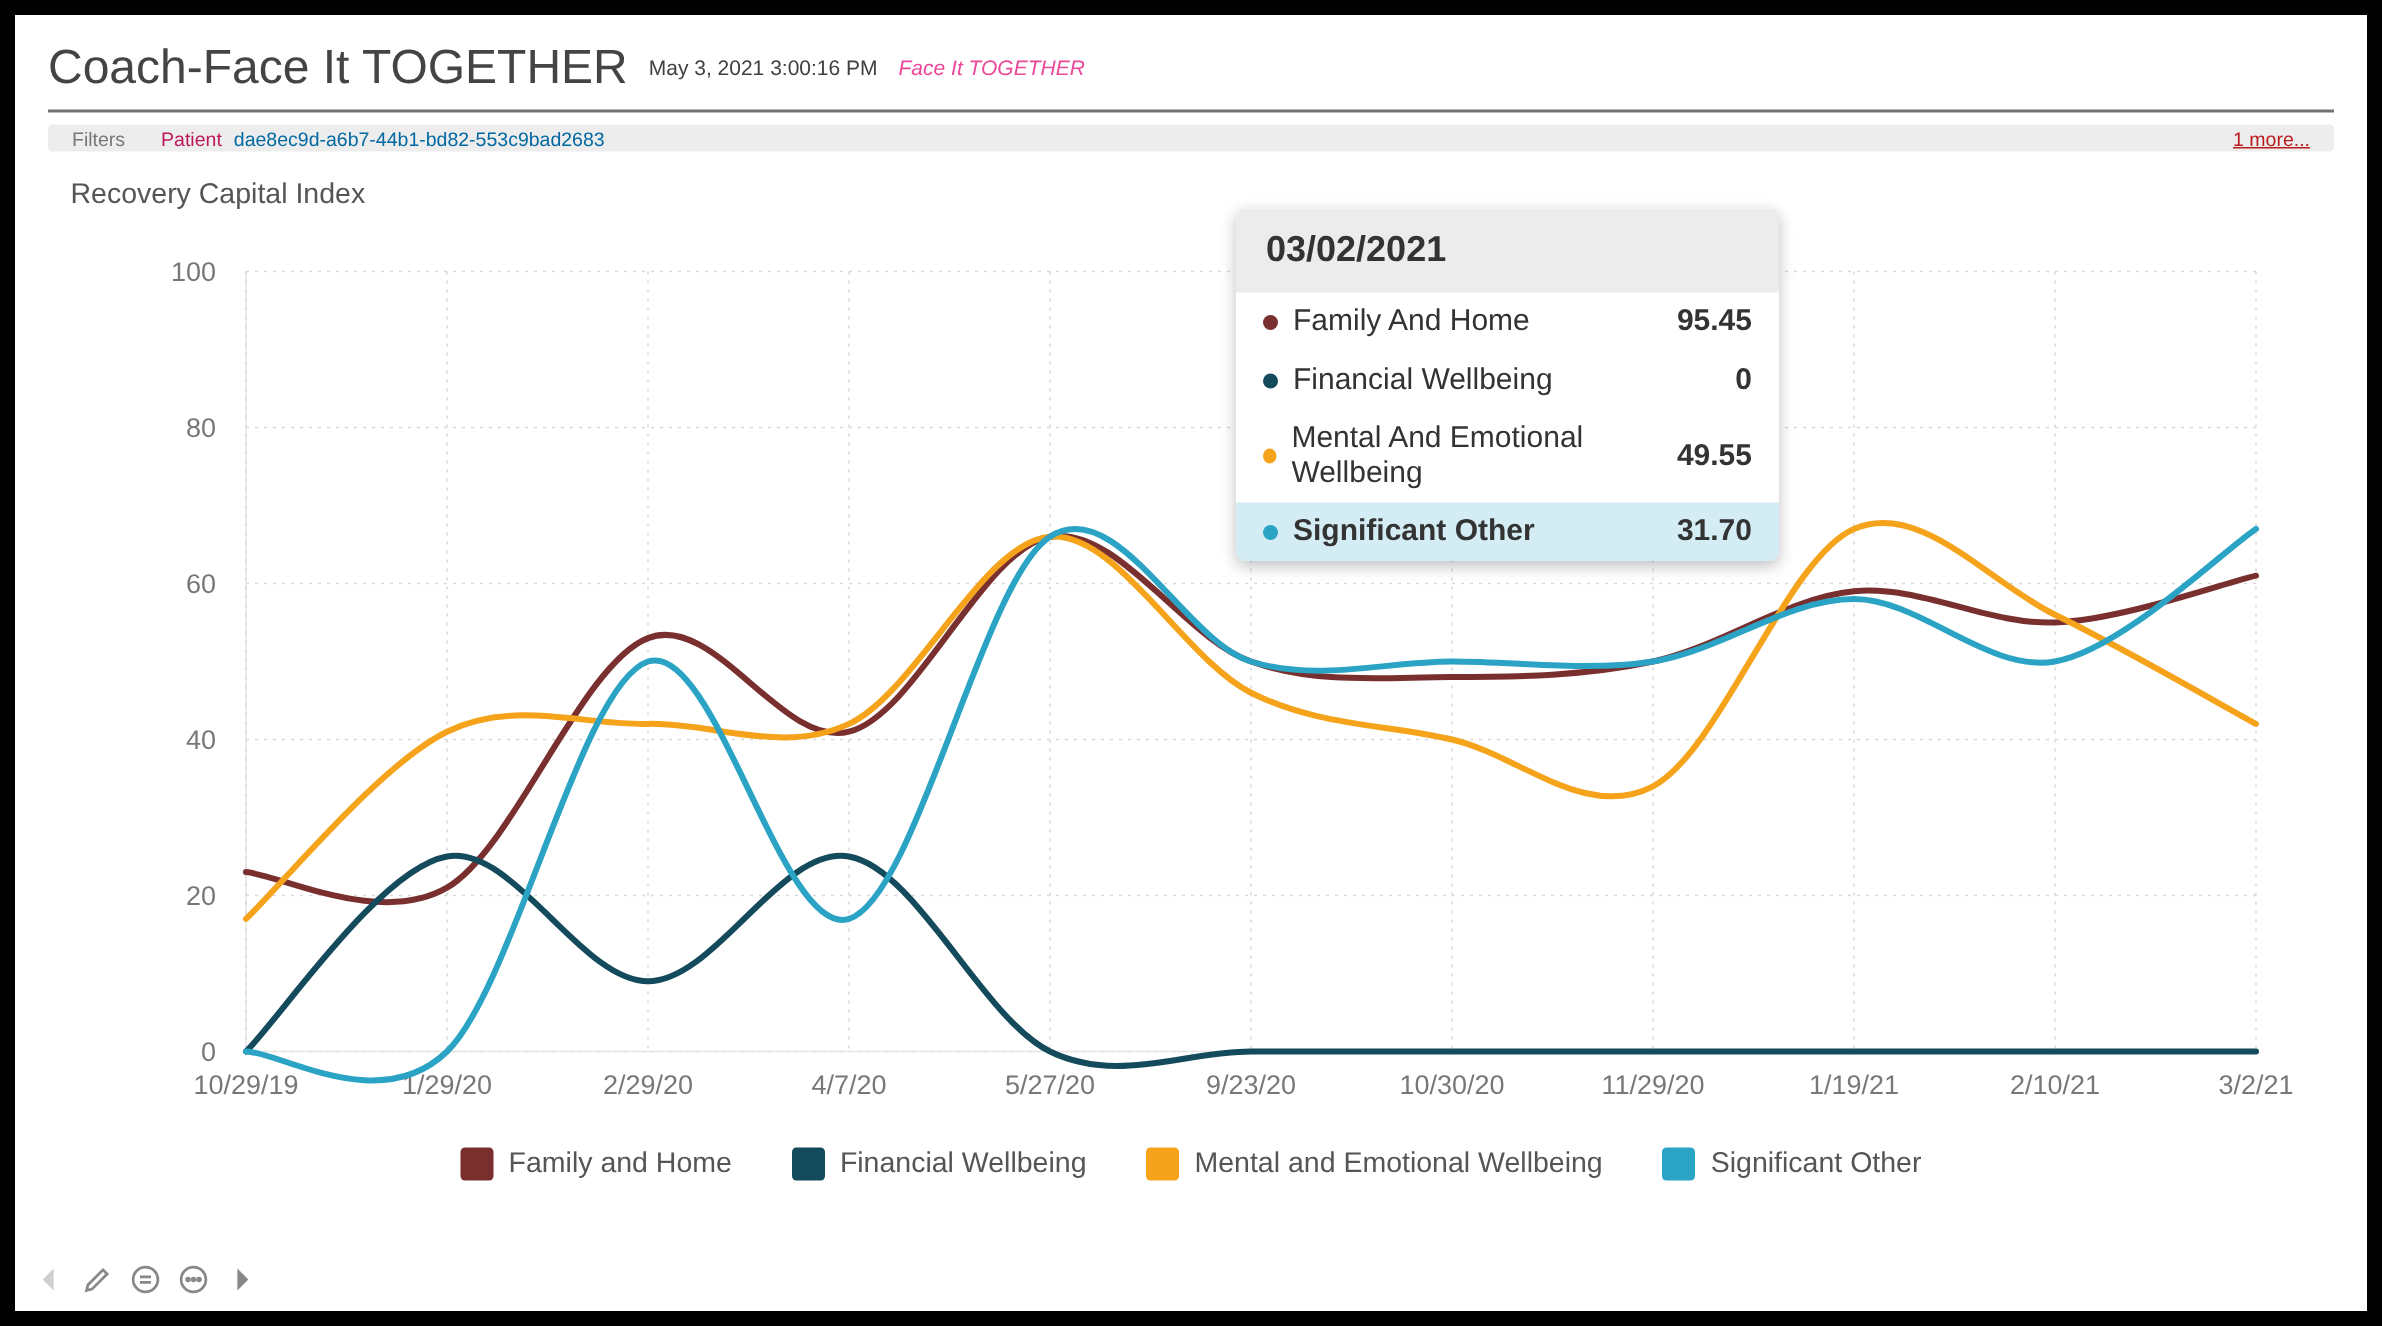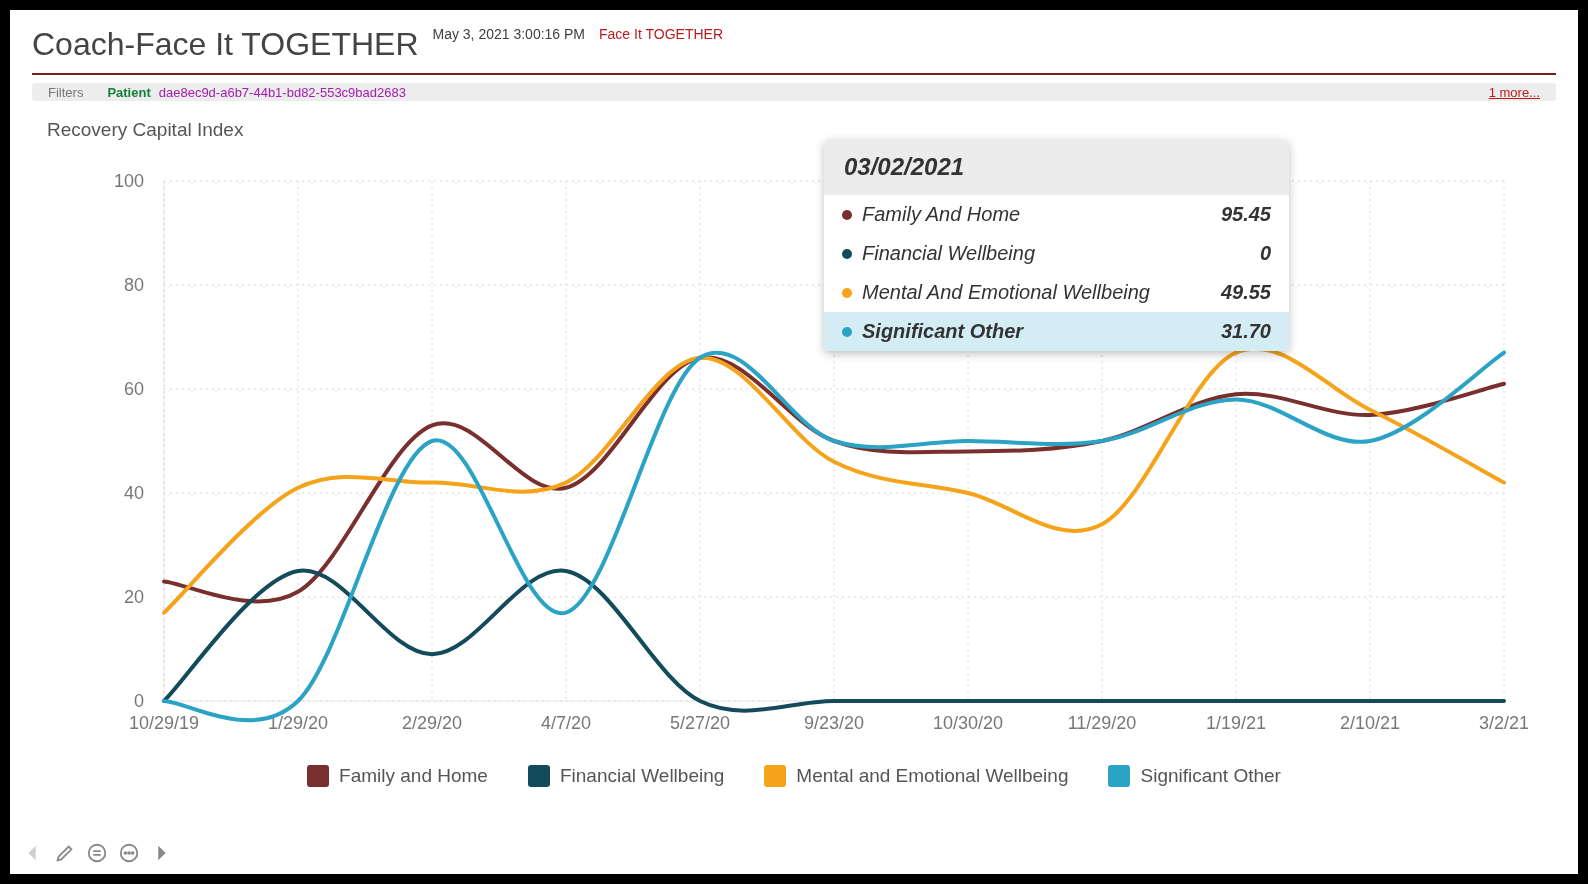--- a/index.html
+++ b/index.html
@@ -1,34 +1,34 @@
 <!DOCTYPE html>
 <html><head>
 <meta charset="utf-8">
 <style>
   * { box-sizing: border-box; }
   html, body { margin:0; padding:0; background:#fff; font-family: "Segoe UI", Arial, sans-serif; }
   .outer { width:1588px; height:884px; border:10px solid #000; background:#fff; position:relative; padding:12px 22px 8px 22px; }
-  .hdr { display:flex; align-items:flex-start; gap:14px; padding:4px 0 10px 0; border-bottom:2px solid #7f1d1d;}
+  .hdr { display:flex; align-items:center; gap:14px; padding:4px 0 10px 0; border-bottom:2px solid #737373;}
   .hdr h1 { margin:0; font-size:32px; font-weight:400; color:#444; }
   .hdr .ts { font-size:14px; color:#404040; }
-  .hdr .link { font-size:14px; color:#b91c1c; }
+  .hdr .link { font-size:14px; color:#ec4899;font-style:italic; }
   .filterbar { margin-top:8px; background:#ededed; height:18px; display:flex; align-items:center; padding:0 16px; font-size:13px; color:#777; border-radius:3px;}
   .filterbar .flabel { margin-right:24px; }
-  .filterbar .plabel { color:#15803d; font-weight:700; margin-right:8px;}
-  .filterbar .pval { color:#a21caf; }
+  .filterbar .plabel { color:#be185d; font-weight:400; margin-right:8px;}
+  .filterbar .pval { color:#0369a1; }
   .filterbar .more { margin-left:auto; text-decoration:underline; color:#b91c1c;}
   .chart-title { margin:18px 0 0 15px; font-size:19px; color:#555; }
   .chart-wrap { position:relative; width:1480px; height:620px; margin:0 auto; }
   svg.chart { position:absolute; left:0; top:0; }
   .grid line { stroke:#e6e6e6; stroke-width:1; }
   .grid .dash { stroke-dasharray:2 4; stroke:#d8d8d8;}
   .series { fill:none; stroke-width:4; stroke-linecap:round; stroke-linejoin:round;}
   
-  .tooltip { position:absolute; left:770px; top:-2px; width:465px; background:#fff; border-radius:6px; box-shadow:0 3px 10px rgba(0,0,0,.25); overflow:hidden;font-style:italic;}
+  .tooltip { position:absolute; left:770px; top:-2px; width:362px; background:#fff; border-radius:6px; box-shadow:0 3px 10px rgba(0,0,0,.25); overflow:hidden;}
   .tooltip .ttitle { background:#ececec; padding:14px 20px; font-size:24px; font-weight:700; color:#333;}
   .tooltip .row { display:flex; align-items:center; padding:8px 18px; font-size:20px; color:#333;}
   .tooltip .row .dot { width:10px; height:10px; border-radius:50%; margin-right:10px;}
   .tooltip .row .val { margin-left:auto; font-weight:700;}
   .tooltip .row.hl { background:#d4ecf4; font-weight:700;}
   
   .legend { display:flex; gap:40px; justify-content:center; margin-top:4px; font-size:19px; color:#555;}
   .legend .item { display:flex; align-items:center; gap:10px;}
   .legend .sw { width:22px; height:22px; border-radius:3px;}
   

